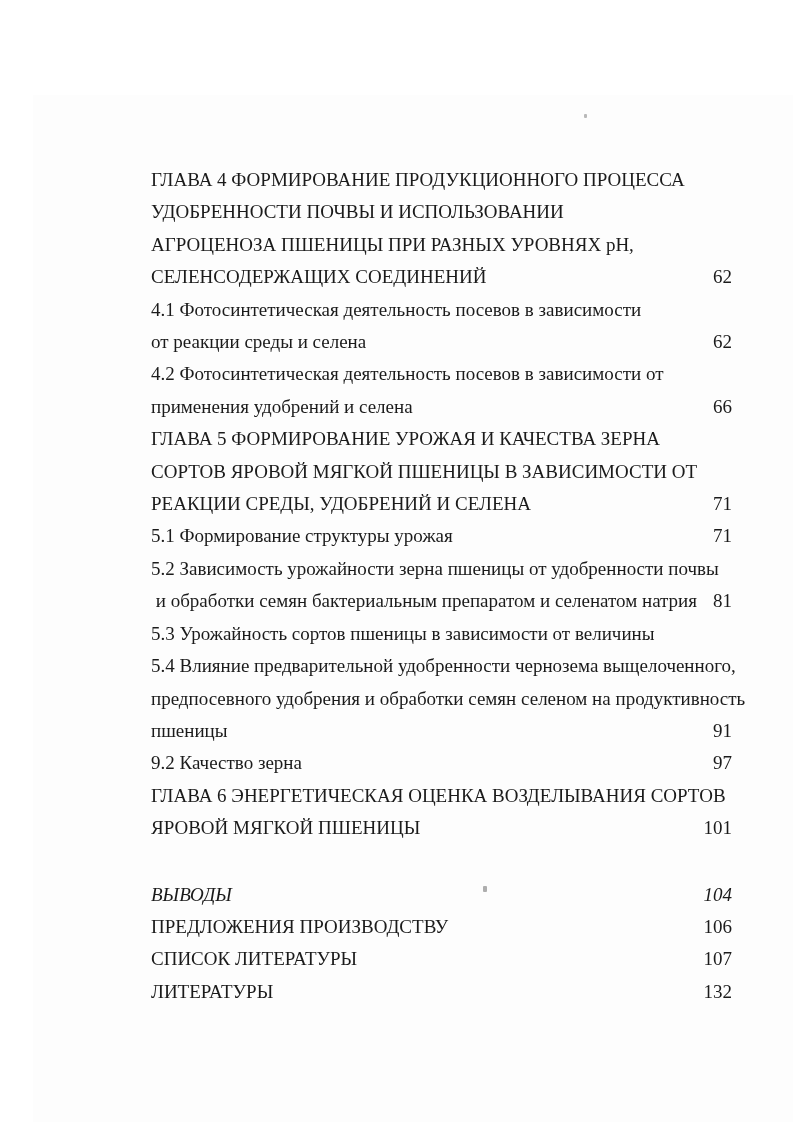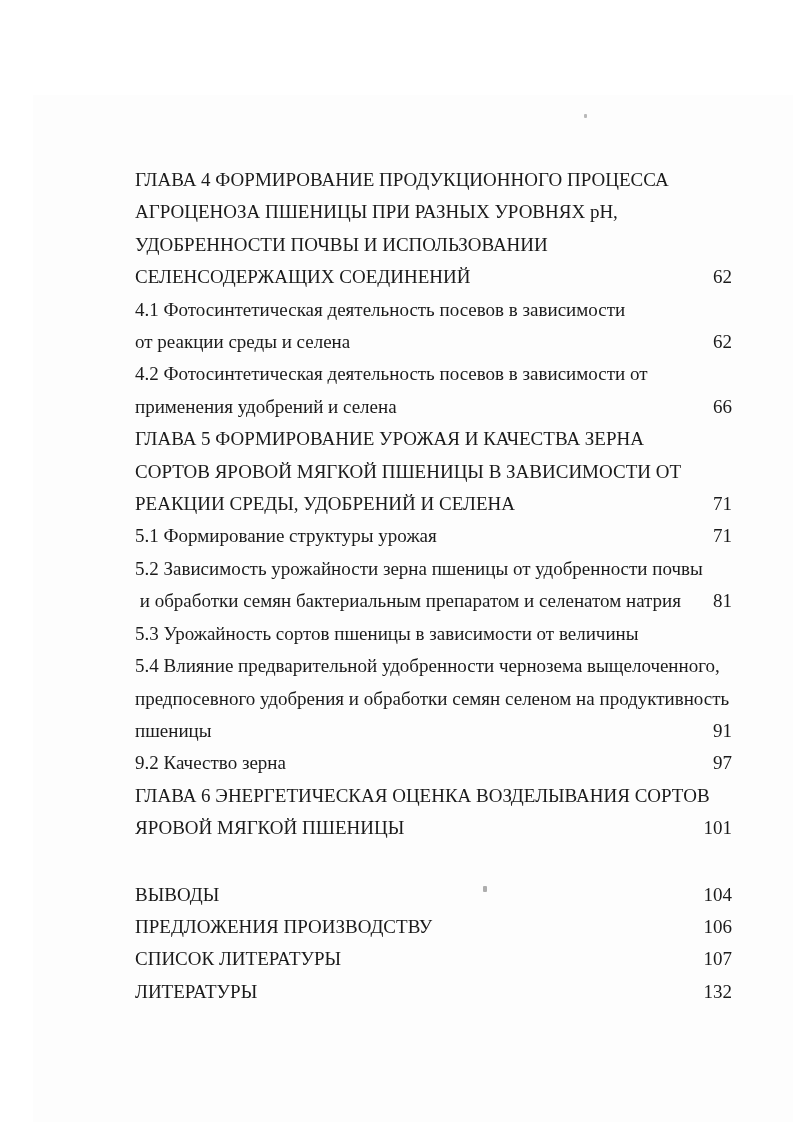--- a/index.html
+++ b/index.html
@@ -31,33 +31,35 @@
     position: absolute;
     left: 135px;
     top: 164px;
     width: 597px;
     font-size: 19px;
     line-height: 32.4px;
   }
   .row {
     display: flex;
     align-items: baseline;
+    margin-left: 16px;
   }
   .row .t {
     white-space: pre;       
     flex: 0 1 auto;
   }
   .row .p {
     margin-left: auto;
     padding-left: 12px;
     text-align: center;
     white-space: nowrap;
   }
   .row.gap {
     margin-top: 34px;       
+    font-style: italic;
   }
   
   .speck {
     position: absolute;
     border-radius: 1px;
   }
   .speck-1 { left: 584px; top: 114px; width: 3px; height: 4px; background: #b9b9b9; }
   .speck-2 { left: 483px; top: 886px; width: 4px; height: 6px; background: #9a9a9a; opacity: .8; }
 </style>
 </head>
@@ -67,25 +69,25 @@
   <div class="scan-area"></div>
   <div class="speck speck-1"></div>
   <div class="speck speck-2"></div>
 
   <div class="toc">
     <div class="row">
       <span class="t">ГЛАВА 4 ФОРМИРОВАНИЕ ПРОДУКЦИОННОГО ПРОЦЕССА</span>
       <span class="p"></span>
     </div>
     <div class="row">
-      <span class="t">АГРОЦЕНОЗА ПШЕНИЦЫ ПРИ РАЗНЫХ УРОВНЯХ pH,</span>
+      <span class="t">УДОБРЕННОСТИ ПОЧВЫ И ИСПОЛЬЗОВАНИИ</span>
       <span class="p"></span>
     </div>
     <div class="row">
-      <span class="t">УДОБРЕННОСТИ ПОЧВЫ И ИСПОЛЬЗОВАНИИ</span>
+      <span class="t">АГРОЦЕНОЗА ПШЕНИЦЫ ПРИ РАЗНЫХ УРОВНЯХ pH,</span>
       <span class="p"></span>
     </div>
     <div class="row">
       <span class="t">СЕЛЕНСОДЕРЖАЩИХ СОЕДИНЕНИЙ</span>
       <span class="p">62</span>
     </div>
     <div class="row">
       <span class="t">4.1 Фотосинтетическая деятельность посевов в зависимости</span>
       <span class="p"></span>
     </div>

